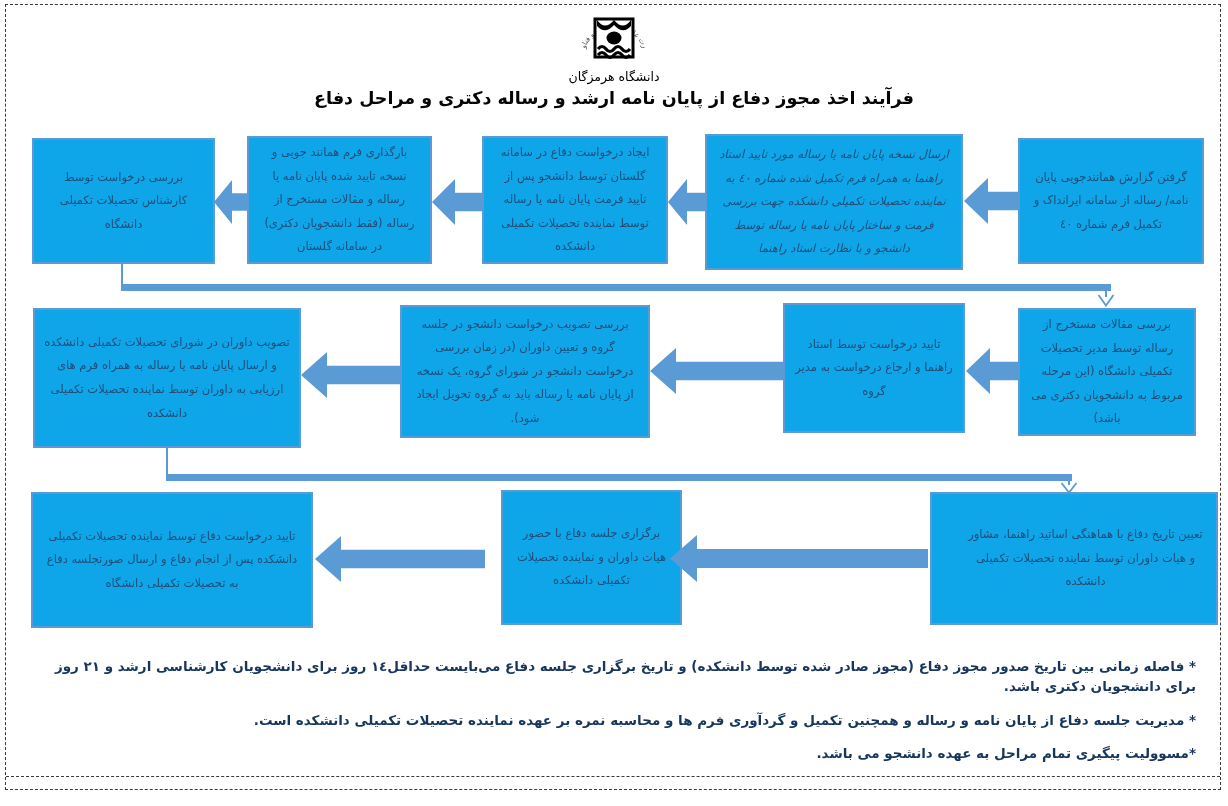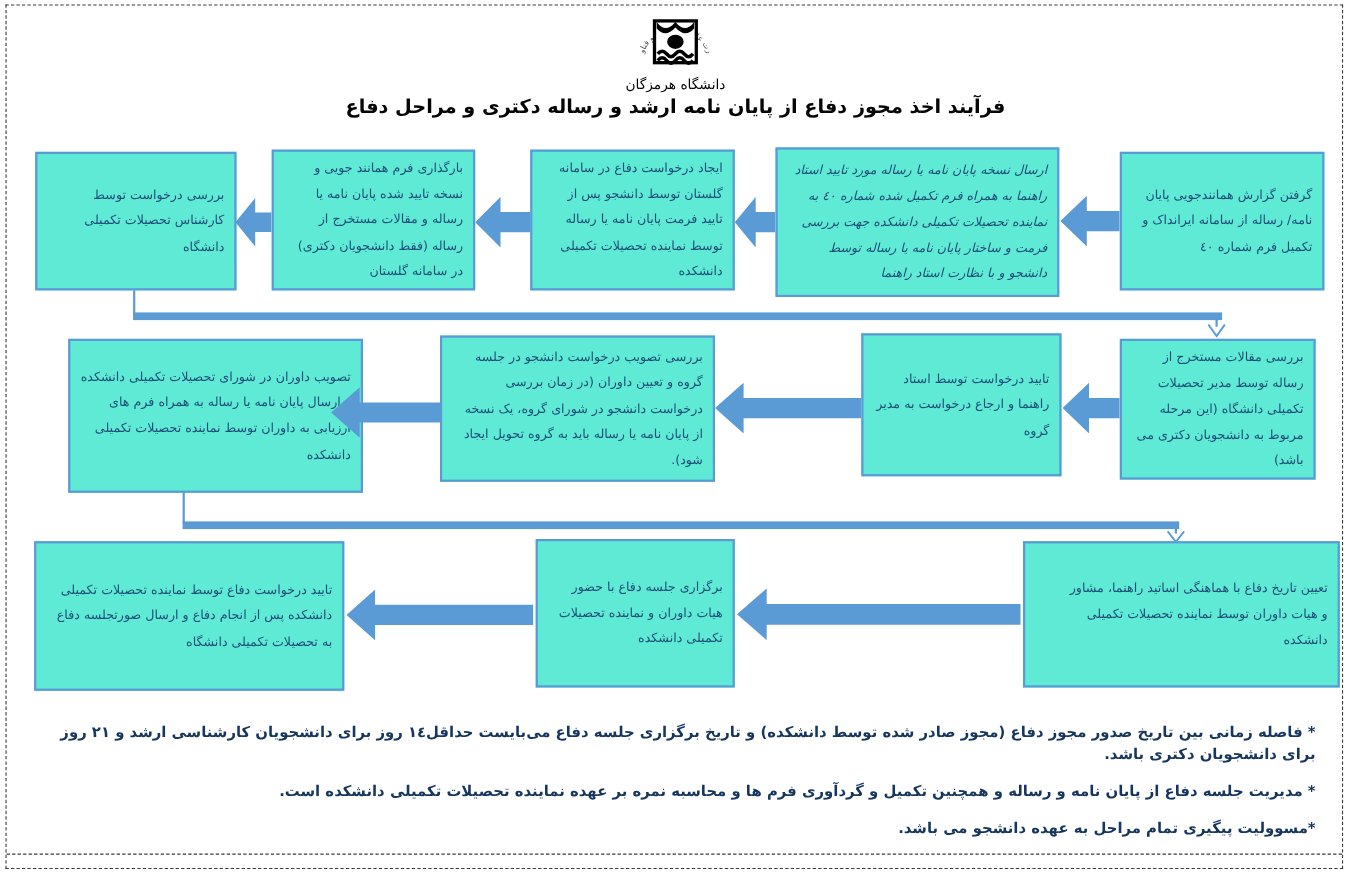--- a/index.html
+++ b/index.html
@@ -17,24 +17,24 @@
   .logo-wrap{position:absolute;left:552px;top:5px;width:124px;text-align:center;}
   .logo-wrap svg{display:block;margin:0 auto;}
   .logo-caption{
     font-size:12.5px;font-weight:normal;color:#000;direction:rtl;margin-top:-2px;white-space:nowrap;
   }
   .page-title{
     position:absolute;left:0;top:88px;width:100%;text-align:center;direction:rtl;
     font-size:17.5px;font-weight:bold;color:#050505;letter-spacing:0;
   }
   .box{
-    position:absolute;box-sizing:border-box;background:#5eead4;
+    position:absolute;box-sizing:border-box;background:#0ea5e9;
     border:2px solid #5B9BD5;color:#1F4E79;
     display:flex;align-items:center;justify-content:center;
-    direction:rtl;text-align:right;font-size:11.5px;line-height:2.05;
+    direction:rtl;text-align:center;font-size:11.5px;line-height:2.05;
     padding:4px 9px;font-weight:500;
   }
   .block-arrow{
     position:absolute;background:#5B9BD5;
     clip-path:polygon(0 50%, var(--h,26px) 0, var(--h,26px) 30%, 100% 30%, 100% 70%, var(--h,26px) 70%, var(--h,26px) 100%);
   }
   .conn-v{position:absolute;width:2px;background:#5B9BD5;}
   .conn-bar{position:absolute;height:7px;background:#5B9BD5;}
   .chevron{position:absolute;}
   .notes{
@@ -82,35 +82,35 @@
 <div class="conn-v" style="left:121px;top:264px;height:22px;"></div>
 <div class="conn-bar" style="left:121px;top:284px;width:990px;"></div>
 <div class="conn-v" style="left:1105px;top:289px;height:8px;"></div>
 <svg class="chevron" style="left:1097px;top:294px;" width="18" height="13">
   <path d="M1.5 1 L9 11.5 L16.5 1" fill="none" stroke="#5B9BD5" stroke-width="1.8"></path>
 </svg>
 
 <div class="box" style="left:1018px;top:308px;width:178px;height:128px;">بررسی مقالات مستخرج از رساله توسط مدیر تحصیلات تکمیلی دانشگاه (این مرحله مربوط به دانشجویان دکتری می باشد)</div>
 <div class="box" style="left:783px;top:303px;width:182px;height:130px;">تایید درخواست توسط استاد راهنما و ارجاع درخواست به مدیر گروه</div>
 <div class="box" style="left:400px;top:305px;width:250px;height:133px;">بررسی تصویب درخواست دانشجو در جلسه گروه و تعیین داوران (در زمان بررسی درخواست دانشجو در شورای گروه، یک نسخه از پایان نامه یا رساله باید به گروه تحویل ایجاد شود).</div>
-<div class="box" style="left:33px;top:308px;width:268px;height:140px;margin-left:29px;">تصویب داوران در شورای تحصیلات تکمیلی دانشکده و ارسال پایان نامه یا رساله به همراه فرم های ارزیابی به داوران توسط نماینده تحصیلات تکمیلی دانشکده</div>
+<div class="box" style="left:33px;top:308px;width:268px;height:140px;">تصویب داوران در شورای تحصیلات تکمیلی دانشکده و ارسال پایان نامه یا رساله به همراه فرم های ارزیابی به داوران توسط نماینده تحصیلات تکمیلی دانشکده</div>
 
 <div class="block-arrow" style="left:966px;top:348px;width:52px;height:46px;--h:24px;"></div>
 <div class="block-arrow" style="left:650px;top:348px;width:133px;height:46px;--h:26px;"></div>
 <div class="block-arrow" style="left:301px;top:352px;width:99px;height:46px;--h:26px;"></div>
 
 <div class="conn-v" style="left:166px;top:448px;height:28px;"></div>
 <div class="conn-bar" style="left:166px;top:474px;width:906px;"></div>
 <div class="conn-v" style="left:1068px;top:479px;height:6px;"></div>
 <svg class="chevron" style="left:1060px;top:482px;" width="18" height="12">
   <path d="M1.5 1 L9 10.5 L16.5 1" fill="none" stroke="#5B9BD5" stroke-width="1.8"></path>
 </svg>
 
 <div class="box" style="left:930px;top:492px;width:288px;height:133px;padding-left:32px;">تعیین تاریخ دفاع با هماهنگی اساتید راهنما، مشاور و هیات داوران توسط نماینده تحصیلات تکمیلی دانشکده</div>
-<div class="box" style="left:487px;top:490px;width:181px;height:135px;">برگزاری جلسه دفاع با حضور هیات داوران و نماینده تحصیلات تکمیلی دانشکده</div>
+<div class="box" style="left:501px;top:490px;width:181px;height:135px;">برگزاری جلسه دفاع با حضور هیات داوران و نماینده تحصیلات تکمیلی دانشکده</div>
 <div class="box" style="left:31px;top:492px;width:282px;height:136px;">تایید درخواست دفاع توسط نماینده تحصیلات تکمیلی دانشکده پس از انجام دفاع و ارسال صورتجلسه دفاع به تحصیلات تکمیلی دانشگاه</div>
 
 <div class="block-arrow" style="left:670px;top:535px;width:258px;height:47px;--h:27px;"></div>
 <div class="block-arrow" style="left:315px;top:536px;width:170px;height:46px;--h:26px;"></div>
 
 <div class="notes">
   <div class="note">* فاصله زمانی بین تاریخ صدور مجوز دفاع (مجوز صادر شده توسط دانشکده) و تاریخ برگزاری جلسه دفاع می‌بایست حداقل١٤ روز برای دانشجویان کارشناسی ارشد و ٢١ روز برای دانشجویان دکتری باشد.</div>
   <div class="note">* مدیریت جلسه دفاع از پایان نامه و رساله و همچنین تکمیل و گردآوری فرم ها و محاسبه نمره بر عهده نماینده تحصیلات تکمیلی دانشکده است.</div>
   <div class="note">*مسوولیت پیگیری تمام مراحل به عهده دانشجو می باشد.</div>
 </div>

